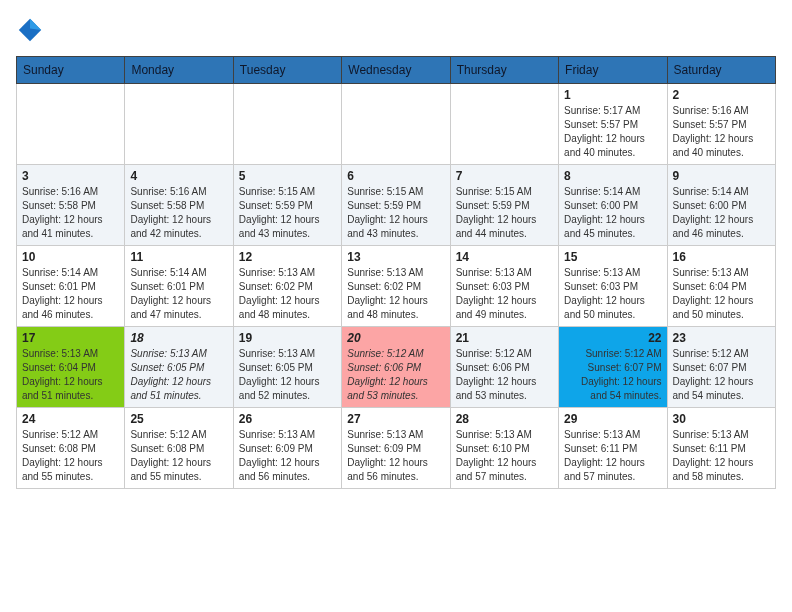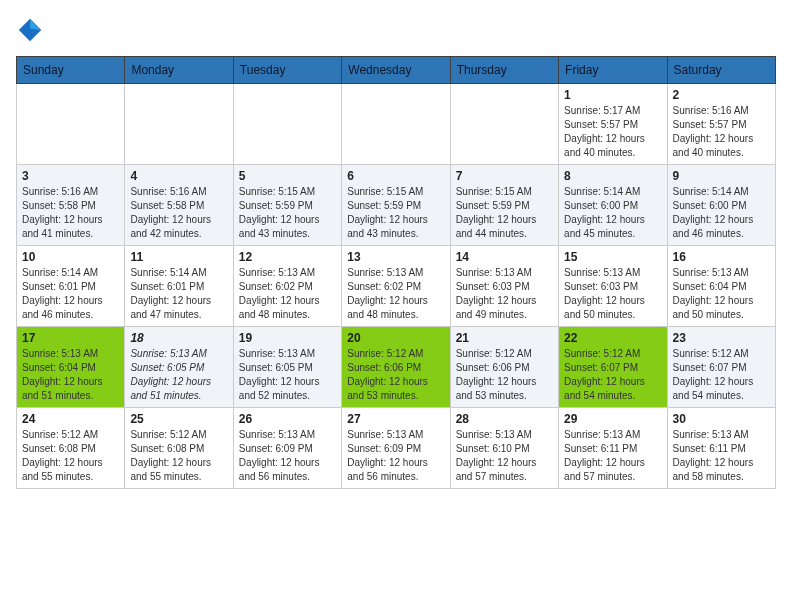--- a/index.html
+++ b/index.html
@@ -260,35 +260,35 @@
 Daylight: 12 hours
 and 51 minutes.</div>
         </td>
         <td style="background: rgb(240, 244, 248);">
           <div class="day-number">19</div>
           <div class="day-info" style="white-space: pre-line;">Sunrise: 5:13 AM
 Sunset: 6:05 PM
 Daylight: 12 hours
 and 52 minutes.</div>
         </td>
-        <td style="background: #84cc16;">
+        <td style="background: #fca5a5; font-style: italic;">
           <div class="day-number">20</div>
           <div class="day-info" style="white-space: pre-line;">Sunrise: 5:12 AM
 Sunset: 6:06 PM
 Daylight: 12 hours
 and 53 minutes.</div>
         </td>
         <td style="background: rgb(240, 244, 248);">
           <div class="day-number">21</div>
           <div class="day-info" style="white-space: pre-line;">Sunrise: 5:12 AM
 Sunset: 6:06 PM
 Daylight: 12 hours
 and 53 minutes.</div>
         </td>
-        <td style="background: #84cc16;">
+        <td style="background: #0ea5e9; text-align: right;">
           <div class="day-number">22</div>
           <div class="day-info" style="white-space: pre-line;">Sunrise: 5:12 AM
 Sunset: 6:07 PM
 Daylight: 12 hours
 and 54 minutes.</div>
         </td>
         <td style="background: rgb(240, 244, 248);">
           <div class="day-number">23</div>
           <div class="day-info" style="white-space: pre-line;">Sunrise: 5:12 AM
 Sunset: 6:07 PM

